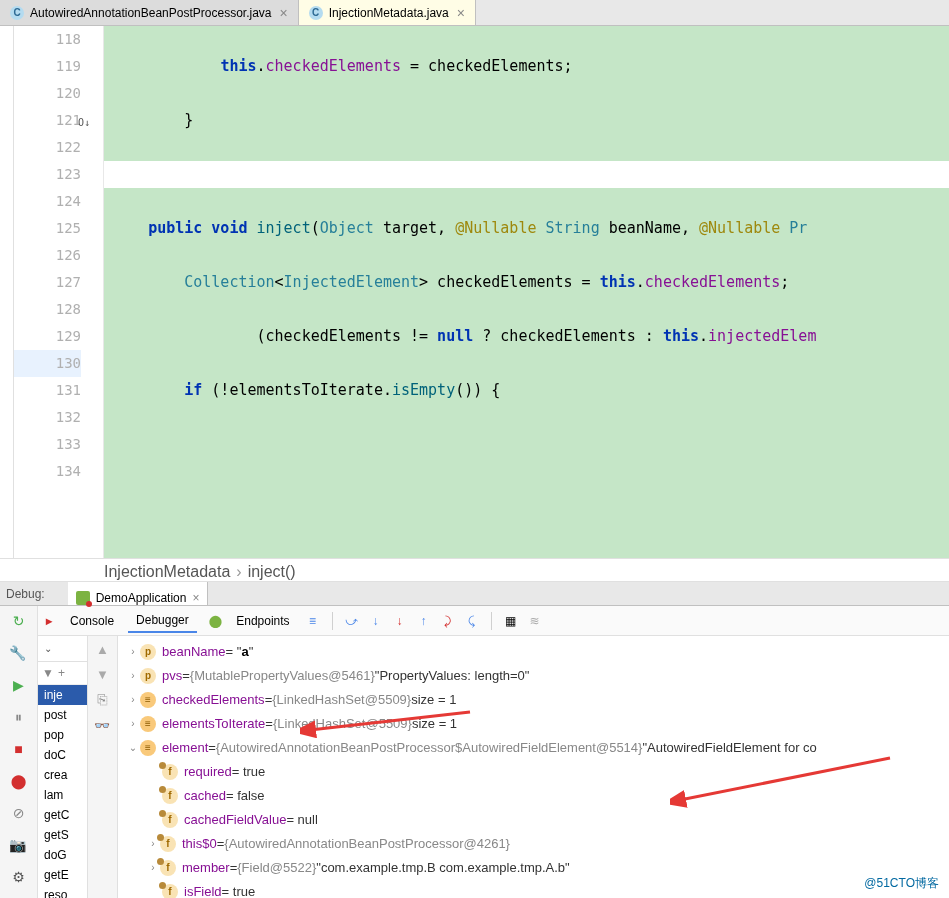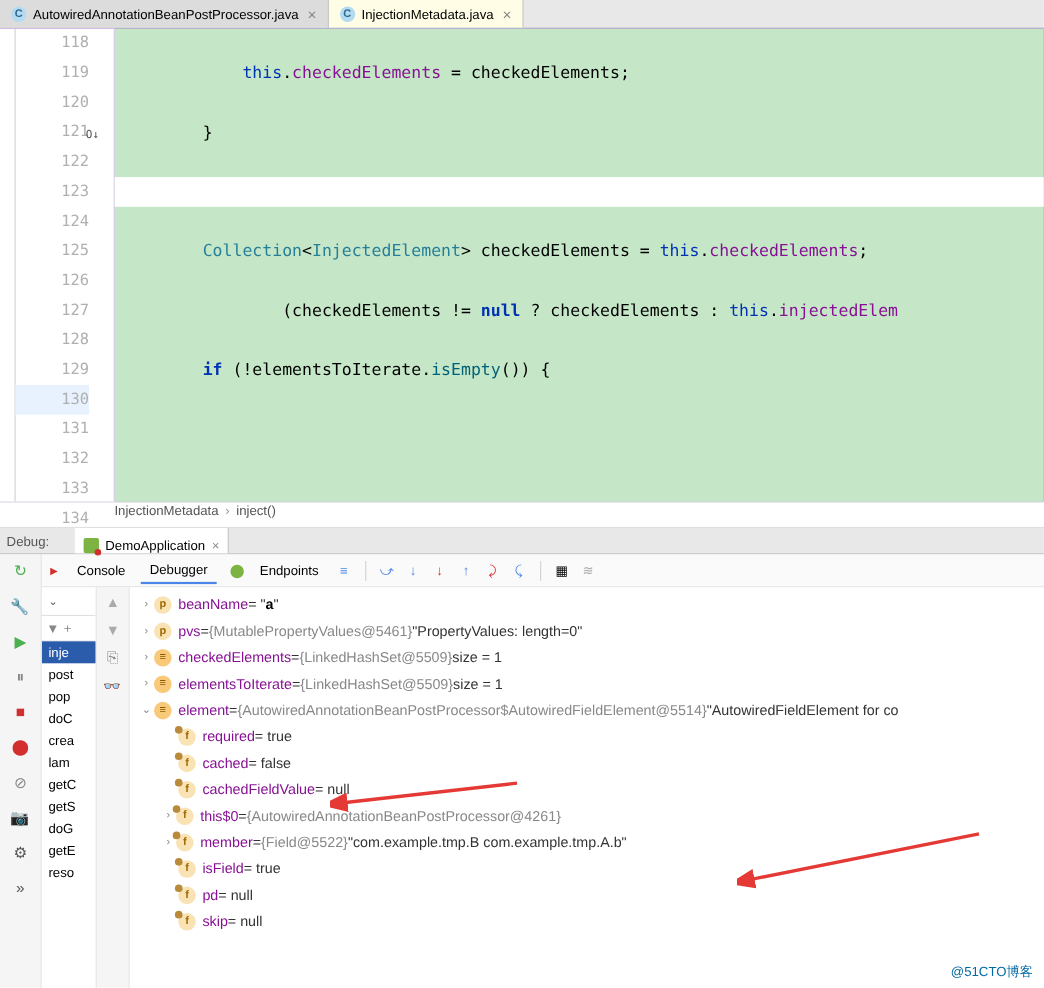--- a/index.html
+++ b/index.html
@@ -2,31 +2,31 @@
 <html><head>
 <meta charset="utf-8">
 <style>
 * { margin:0; padding:0; box-sizing:border-box; }
 body { font-family:"Segoe UI",Arial,sans-serif; font-size:13px; background:#fff; width:949px; height:898px; overflow:hidden; position:relative; }
 .tabs { display:flex; background:#e8e8e8; height:26px; border-bottom:1px solid #c0c0c0; }
 .tab { display:flex; align-items:center; padding:0 10px; background:#dcdcdc; border-right:1px solid #c0c0c0; cursor:pointer; font-size:12px; }
 .tab.active { background:#fffde6; }
 .tab-icon { width:14px; height:14px; border-radius:50%; background:#b4dbf0; color:#2d6a94; font-size:10px; font-weight:bold; display:flex; align-items:center; justify-content:center; margin-right:6px; }
 .tab-close { margin-left:8px; color:#888; font-size:14px; }
-.editor { display:flex; height:430px; background:#6d28d9; }
+.editor { display:flex; height:532px; background:#a3a3a3; }
 .left-tool { width:14px; background:#fff; border-right:1px solid #e0e0e0; }
 .gutter { width:90px; background:#fff; font-family:Consolas,monospace; font-size:14px; color:#b0b0b0; text-align:right; padding-right:22px; line-height:27px; border-right:1px solid #e8e8e8; position:relative; }
 .gln { height:27px; }
 .gln.sel { background:#e8f2fe; }
 .ov-icon { position:absolute; left:64px; top:83px; font-size:10px; color:#555; }
 .code { flex:1; font-family:Consolas,monospace; font-size:15px; line-height:27px; background:#c5e6c7; overflow:hidden; white-space:pre; }
 .cl { height:27px; padding-left:8px; }
 .cl.blank { background:#fff; }
-.kw{color:#0033b3;font-weight:bold}.ty{color:#267f99}.fn{color:#00627a}.an{color:#9e880d}.fld{color:#871094}.cm{color:#8a8a8a;font-style:italic}.th{color:#0033b3;font-weight:normal}
-.breadcrumb { height:24px; background:#fff; border-top:1px solid #e0e0e0; border-bottom:1px solid #e0e0e0; padding-left:104px; display:flex; align-items:flex-start; font-size:12px; color:#555; }
+.kw{color:#0033b3;font-weight:bold}.ty{color:#267f99}.fn{color:#00627a}.an{color:#9e880d}.fld{color:#871094}.cm{color:#8a8a8a;font-style:italic}.th{color:#0033b3;font-weight:bold}
+.breadcrumb { height:24px; background:#fff; border-top:1px solid #e0e0e0; border-bottom:1px solid #e0e0e0; padding-left:104px; display:flex; align-items:flex-end; font-size:16px; color:#555; }
 .bc-sep{margin:0 6px;color:#999}
 .debug-hdr { height:24px; background:#e8e8e8; border-bottom:1px solid #c0c0c0; display:flex; align-items:center; padding-left:6px; font-size:12px; }
 .debug-lbl{color:#555;margin-right:23px}
 .debug-tab{display:flex;align-items:flex-end;padding:0 8px;height:100%;background:#fff;border-right:1px solid #c0c0c0}
 .dbg-icon{width:14px;height:14px;background:#7cb342;border-radius:2px;margin-right:6px;position:relative}
 .dbg-icon::after{content:"";position:absolute;width:6px;height:6px;background:#d32f2f;border-radius:50%;right:-2px;bottom:-2px}
 .debug-close{margin-left:6px;color:#888}
 .debug-body{display:flex;height:394px}
 .dbg-left{width:38px;background:#f5f5f5;border-right:1px solid #e0e0e0;display:flex;flex-direction:column;align-items:center;padding-top:6px;gap:14px}
 .dbg-ico{width:18px;height:18px;display:flex;align-items:center;justify-content:center;font-size:14px;cursor:pointer;color:#555}
@@ -95,20 +95,21 @@
     <div class="gln">131</div>
     <div class="gln">132</div>
     <div class="gln">133</div>
     <div class="gln">134</div>
     <span class="ov-icon">O↓</span>
   </div>
   <div class="code">
 <div class="cl">            <span class="th">this</span>.<span class="fld">checkedElements</span> = checkedElements;</div>
 <div class="cl">        }</div>
 <div class="cl blank"> </div>
+<div class="cl">    <span class="kw">public void</span> <span class="fn">inject</span>(<span class="ty">Object</span> target, <span class="an">@Nullable</span> <span class="ty">String</span> beanName, <span class="an">@Nullable</span> <span class="ty">Pr</span></div>
 <div class="cl">        <span class="ty">Collection</span>&lt;<span class="ty">InjectedElement</span>&gt; checkedElements = <span class="th">this</span>.<span class="fld">checkedElements</span>;</div>
 <div class="cl">                (checkedElements != <span class="kw">null</span> ? checkedElements : <span class="th">this</span>.<span class="fld">injectedElem</span></div>
 <div class="cl">        <span class="kw">if</span> (!elementsToIterate.<span class="fn">isEmpty</span>()) {</div>
 
 
 
 
 
 
 

